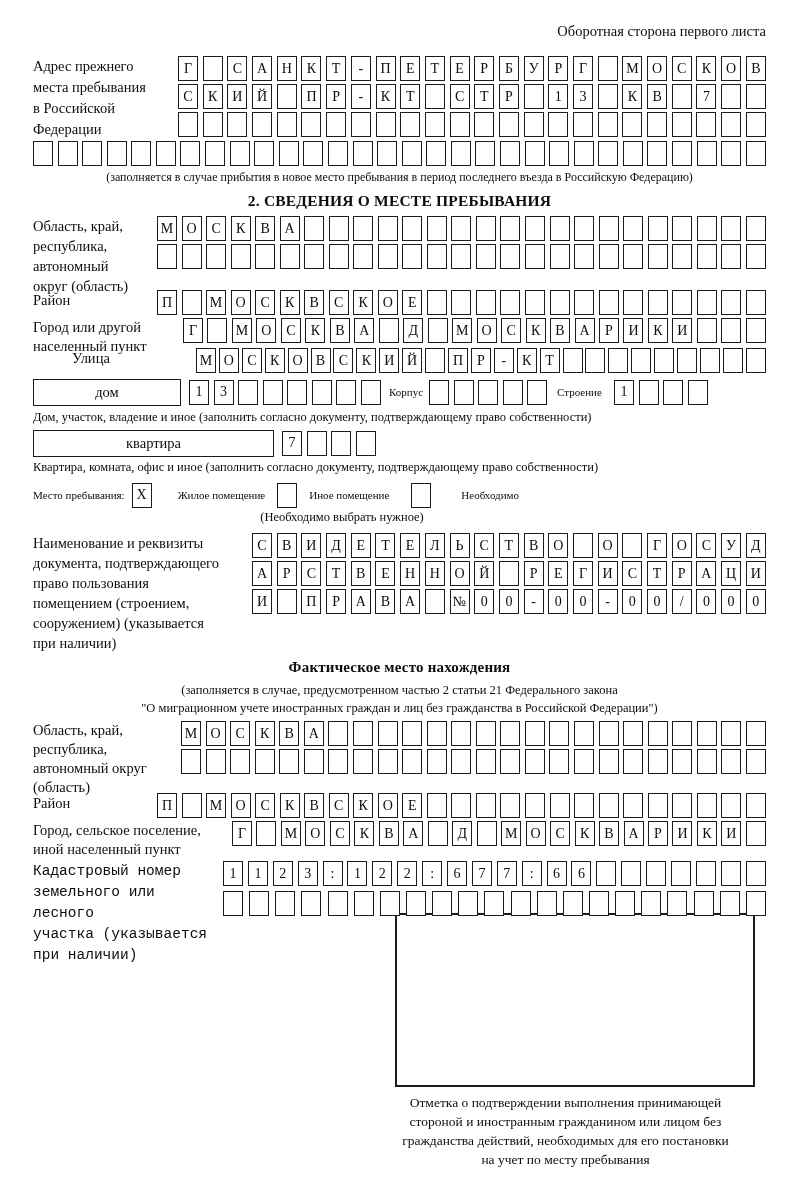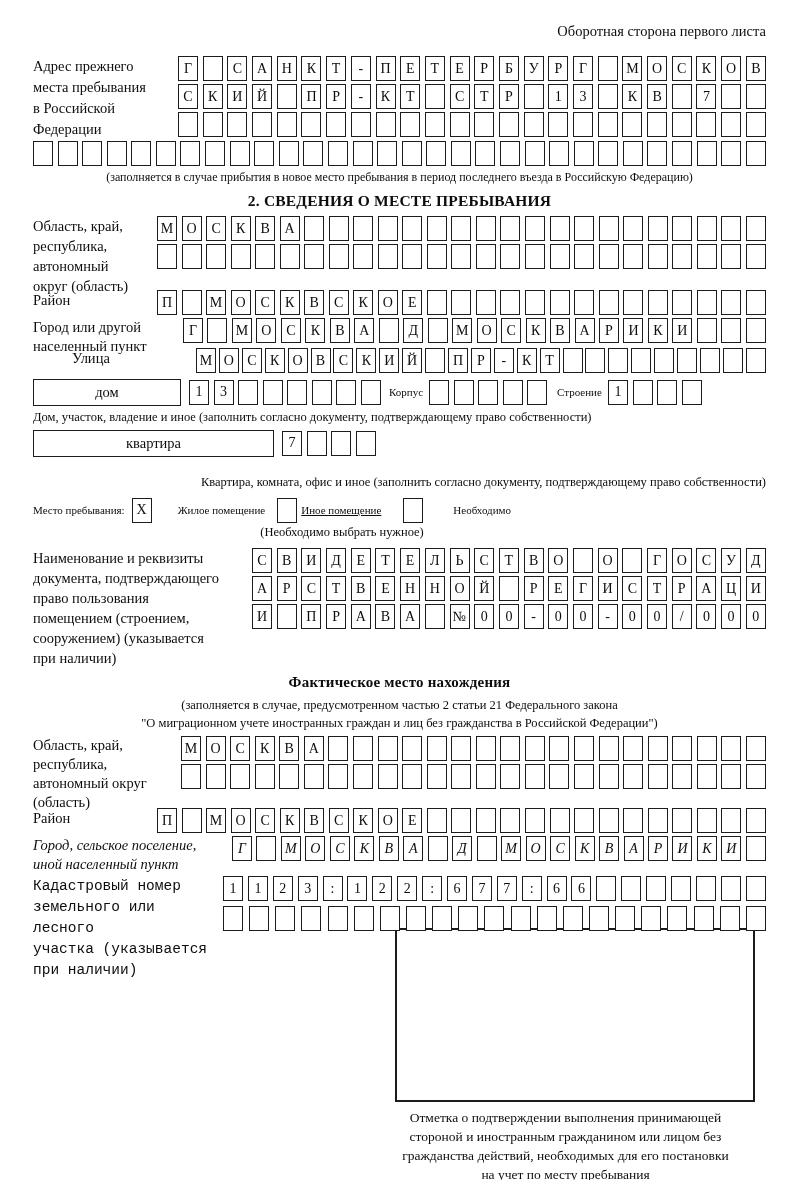--- a/index.html
+++ b/index.html
@@ -326,51 +326,51 @@
         <span class="cell"></span>
       </div>
     <div class="smalllbl" style="margin:0 6px 0 8px;">Корпус</div>
     <div class="cells-fixed" style="width:118px;">
         <span class="cell"></span>
         <span class="cell"></span>
         <span class="cell"></span>
         <span class="cell"></span>
         <span class="cell"></span>
       </div>
-    <div class="smalllbl" style="margin:0 6px 0 10px;">Строение</div>
+    <div class="smalllbl" style="margin:0 12px 0 10px;">Строение</div>
     <div class="cells-fixed" style="width:94px;">
         <span class="cell">1</span>
         <span class="cell"></span>
         <span class="cell"></span>
         <span class="cell"></span>
       </div>
   </div>
   <div class="note" style="font-size:12.5px;margin-top:2px;">Дом, участок, владение и иное (заполнить согласно документу, подтверждающему право собственности)</div>
 
   <div style="display:flex;align-items:center;margin-top:3px;height:30px;">
     <div class="inlinebox" style="width:241px;">квартира</div>
     <div class="cells-fixed" style="width:94px;margin-left:8px;">
         <span class="cell">7</span>
         <span class="cell"></span>
         <span class="cell"></span>
         <span class="cell"></span>
       </div>
   </div>
-  <div class="note" style="font-size:12.5px;margin-top:16px;text-align:right;">Квартира, комната, офис и иное (заполнить согласно документу, подтверждающему право собственности)</div>
+  <div class="note" style="font-size:12.5px;margin-top:1px;">Квартира, комната, офис и иное (заполнить согласно документу, подтверждающему право собственности)</div>
 
   <div style="display:flex;align-items:center;margin-top:6px;height:28px;">
     <div class="smalllbl">Место пребывания:</div>
     <div class="cells-fixed" style="width:22px;margin-left:7px;">
         <span class="cell">X</span>
       </div>
     <div class="smalllbl" style="margin-left:24px;">Жилое помещение</div>
     <div class="cells-fixed" style="width:22px;margin-left:12px;">
         <span class="cell"></span>
       </div>
-    <div class="smalllbl" style="margin-left:2px;text-decoration:underline;">Иное помещение</div>
+    <div class="smalllbl" style="margin-left:10px;">Иное помещение</div>
     <div class="cells-fixed" style="width:22px;margin-left:22px;">
         <span class="cell"></span>
       </div>
     <div class="smalllbl" style="margin-left:28px;">Необходимо</div>
   </div>
   <div class="note" style="font-size:12.5px;margin-left:209px;width:200px;text-align:center;">(Необходимо выбрать нужное)</div>
 
   <div class="frow" style="margin-top:8px;height:120px;">
     <div class="flabel" style="width:219px;line-height:20px;">Наименование и реквизиты
 документа, подтверждающего
@@ -542,21 +542,21 @@
           <span class="cell"></span>
           <span class="cell"></span>
           <span class="cell"></span>
           <span class="cell"></span>
           <span class="cell"></span>
           <span class="cell"></span>
         </div>
       </div>
   </div>
 
-  <div class="frow" style="height:36px;font-style:italic;">
+  <div class="frow" style="height:36px;">
     <div class="flabel" style="width:199px;line-height:19px;">Город, сельское поселение,
 иной населенный пункт</div>
     <div class="rows">
         <div class="cellrow">
           <span class="cell">Г</span>
           <span class="cell"></span>
           <span class="cell">М</span>
           <span class="cell">О</span>
           <span class="cell">С</span>
           <span class="cell">К</span>

